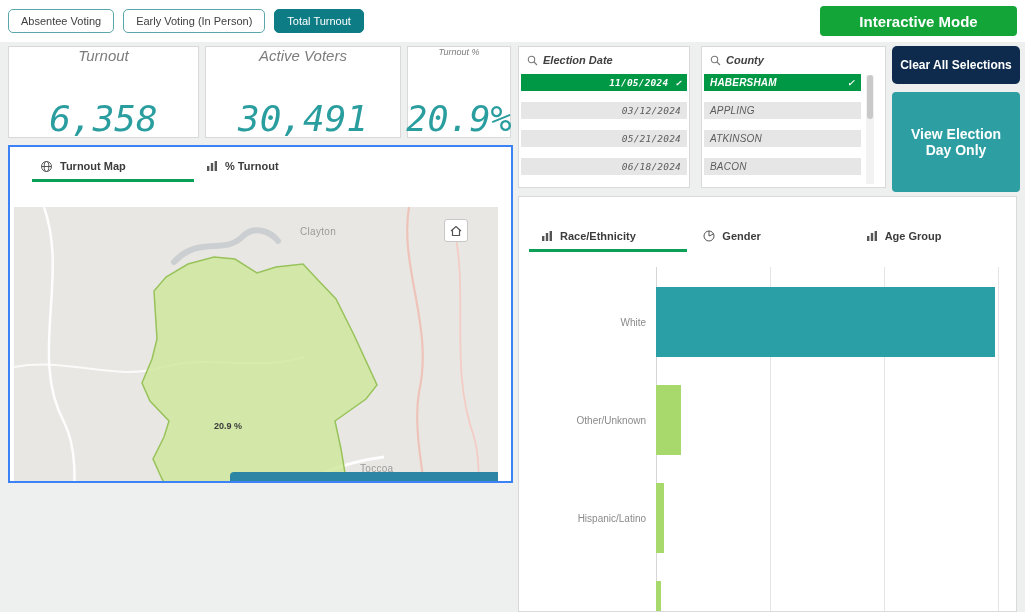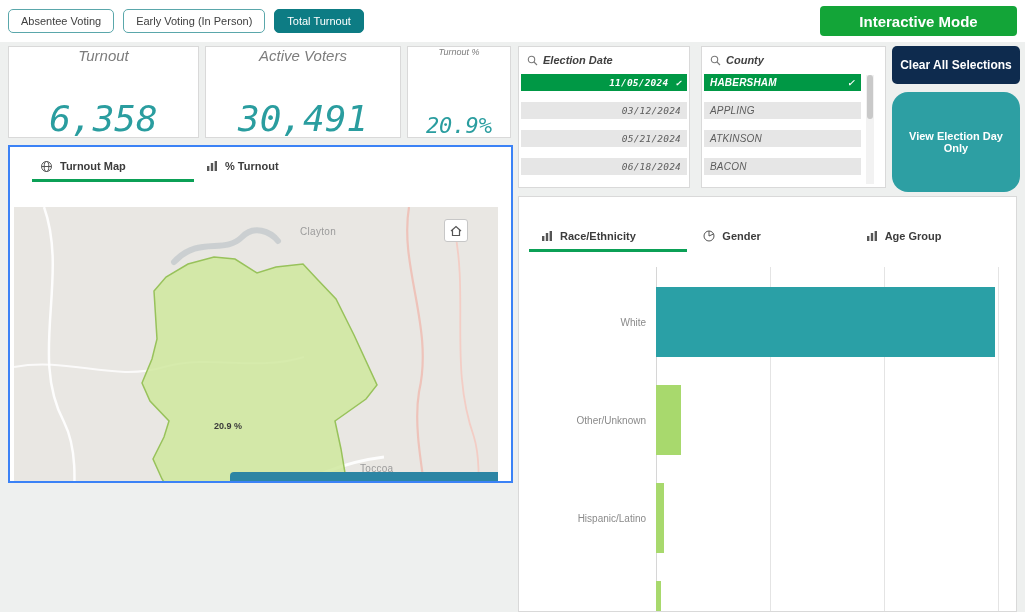--- a/index.html
+++ b/index.html
@@ -14,21 +14,21 @@
   .pill.filled { background:#0d7c84; border-color:#0d7c84; color:#fff; }
   .interactive-mode { margin-left:auto; width:197px; height:30px; background:#13a538; color:#fff;
                       font-family:inherit; font-weight:bold; font-size:15px; border:none; border-radius:4px; cursor:pointer; }
 
   
   .card { position:absolute; background:#fff; border:1px solid #d9d9d9;font-style:italic; }
   .kpi { display:flex; flex-direction:column; align-items:center; justify-content:space-between; gap:3px; }
   .kpi-title { color:#7d7d7d; font-size:15px; }
   .kpi-title.small { font-size:9px; }
   .kpi-value { font-family:"DejaVu Sans Mono", monospace; color:#2a9d9f; font-size:36px; line-height:1; }
-  .kpi-value.medium { font-size:22px; }
+  .kpi-value.medium { font-size:35px; }
 
   
   .listbox { overflow:hidden; }
   .lb-header { display:flex; align-items:center; gap:5px; padding:7px 8px 5px 8px; }
   .lb-title { font-size:11px; font-weight:bold; color:#404040; }
   .lb-rows { padding:3px 2px 0 2px; }
   .lb-rows.county-rows { padding:3px 24px 0 2px; }
   .lb-row { height:17px; display:flex; align-items:center; padding:0 6px; margin-bottom:11px;
             background:#e6e6e6; color:#5c5c5c; font-size:10px; cursor:pointer; letter-spacing:.2px; }
   .lb-row.mono { font-family:"DejaVu Sans Mono", monospace; font-size:9.5px; }
@@ -36,21 +36,21 @@
   .lb-row.sel { background:#009845; color:#fff; font-weight:bold; }
   .lb-row.spread { justify-content:space-between;gap:27px; }
   .lb-row .check { margin-left:7px; font-size:9px; }
   .lb-scroll { position:absolute; right:11px; top:28px; bottom:3px; width:8px; background:#f2f2f2; }
   .lb-thumb { position:absolute; top:0; left:1px; width:6px; height:44px; background:#c9c9c9; border-radius:3px; }
 
   
   .clear-btn { position:absolute; left:892px; top:46px; width:128px; height:38px; background:#0e2b4e;
                color:#fff; font-family:inherit; font-weight:bold; font-size:12px; border:none; border-radius:5px; cursor:pointer; }
   .view-btn { position:absolute; left:892px; top:92px; width:128px; height:100px; background:#2d9fa3;
-              color:#fff; font-family:inherit; font-weight:bold; font-size:11px; border:none; border-radius:16px;
+              color:#fff; font-family:inherit; font-weight:bold; font-size:14px; border:none; border-radius:4px;
               padding:0 16px; cursor:pointer; }
 
   
   .tabbar { display:flex; }
   .tab { position:relative; height:26px; display:flex; align-items:center; gap:7px; cursor:pointer; }
   .tab-label { font-size:11px; font-weight:bold; color:#3c3c3c; white-space:nowrap; }
   .tab.active::after { content:""; position:absolute; left:0; right:4px; bottom:-3px; height:3px; background:#0ba056; }
   .map-tabs { margin-top:6px; padding-left:6px; }
   .map-tabs .tab { width:166px; padding-left:8px; }
   .chart-tabs { margin-top:26px; padding-left:10px; }

